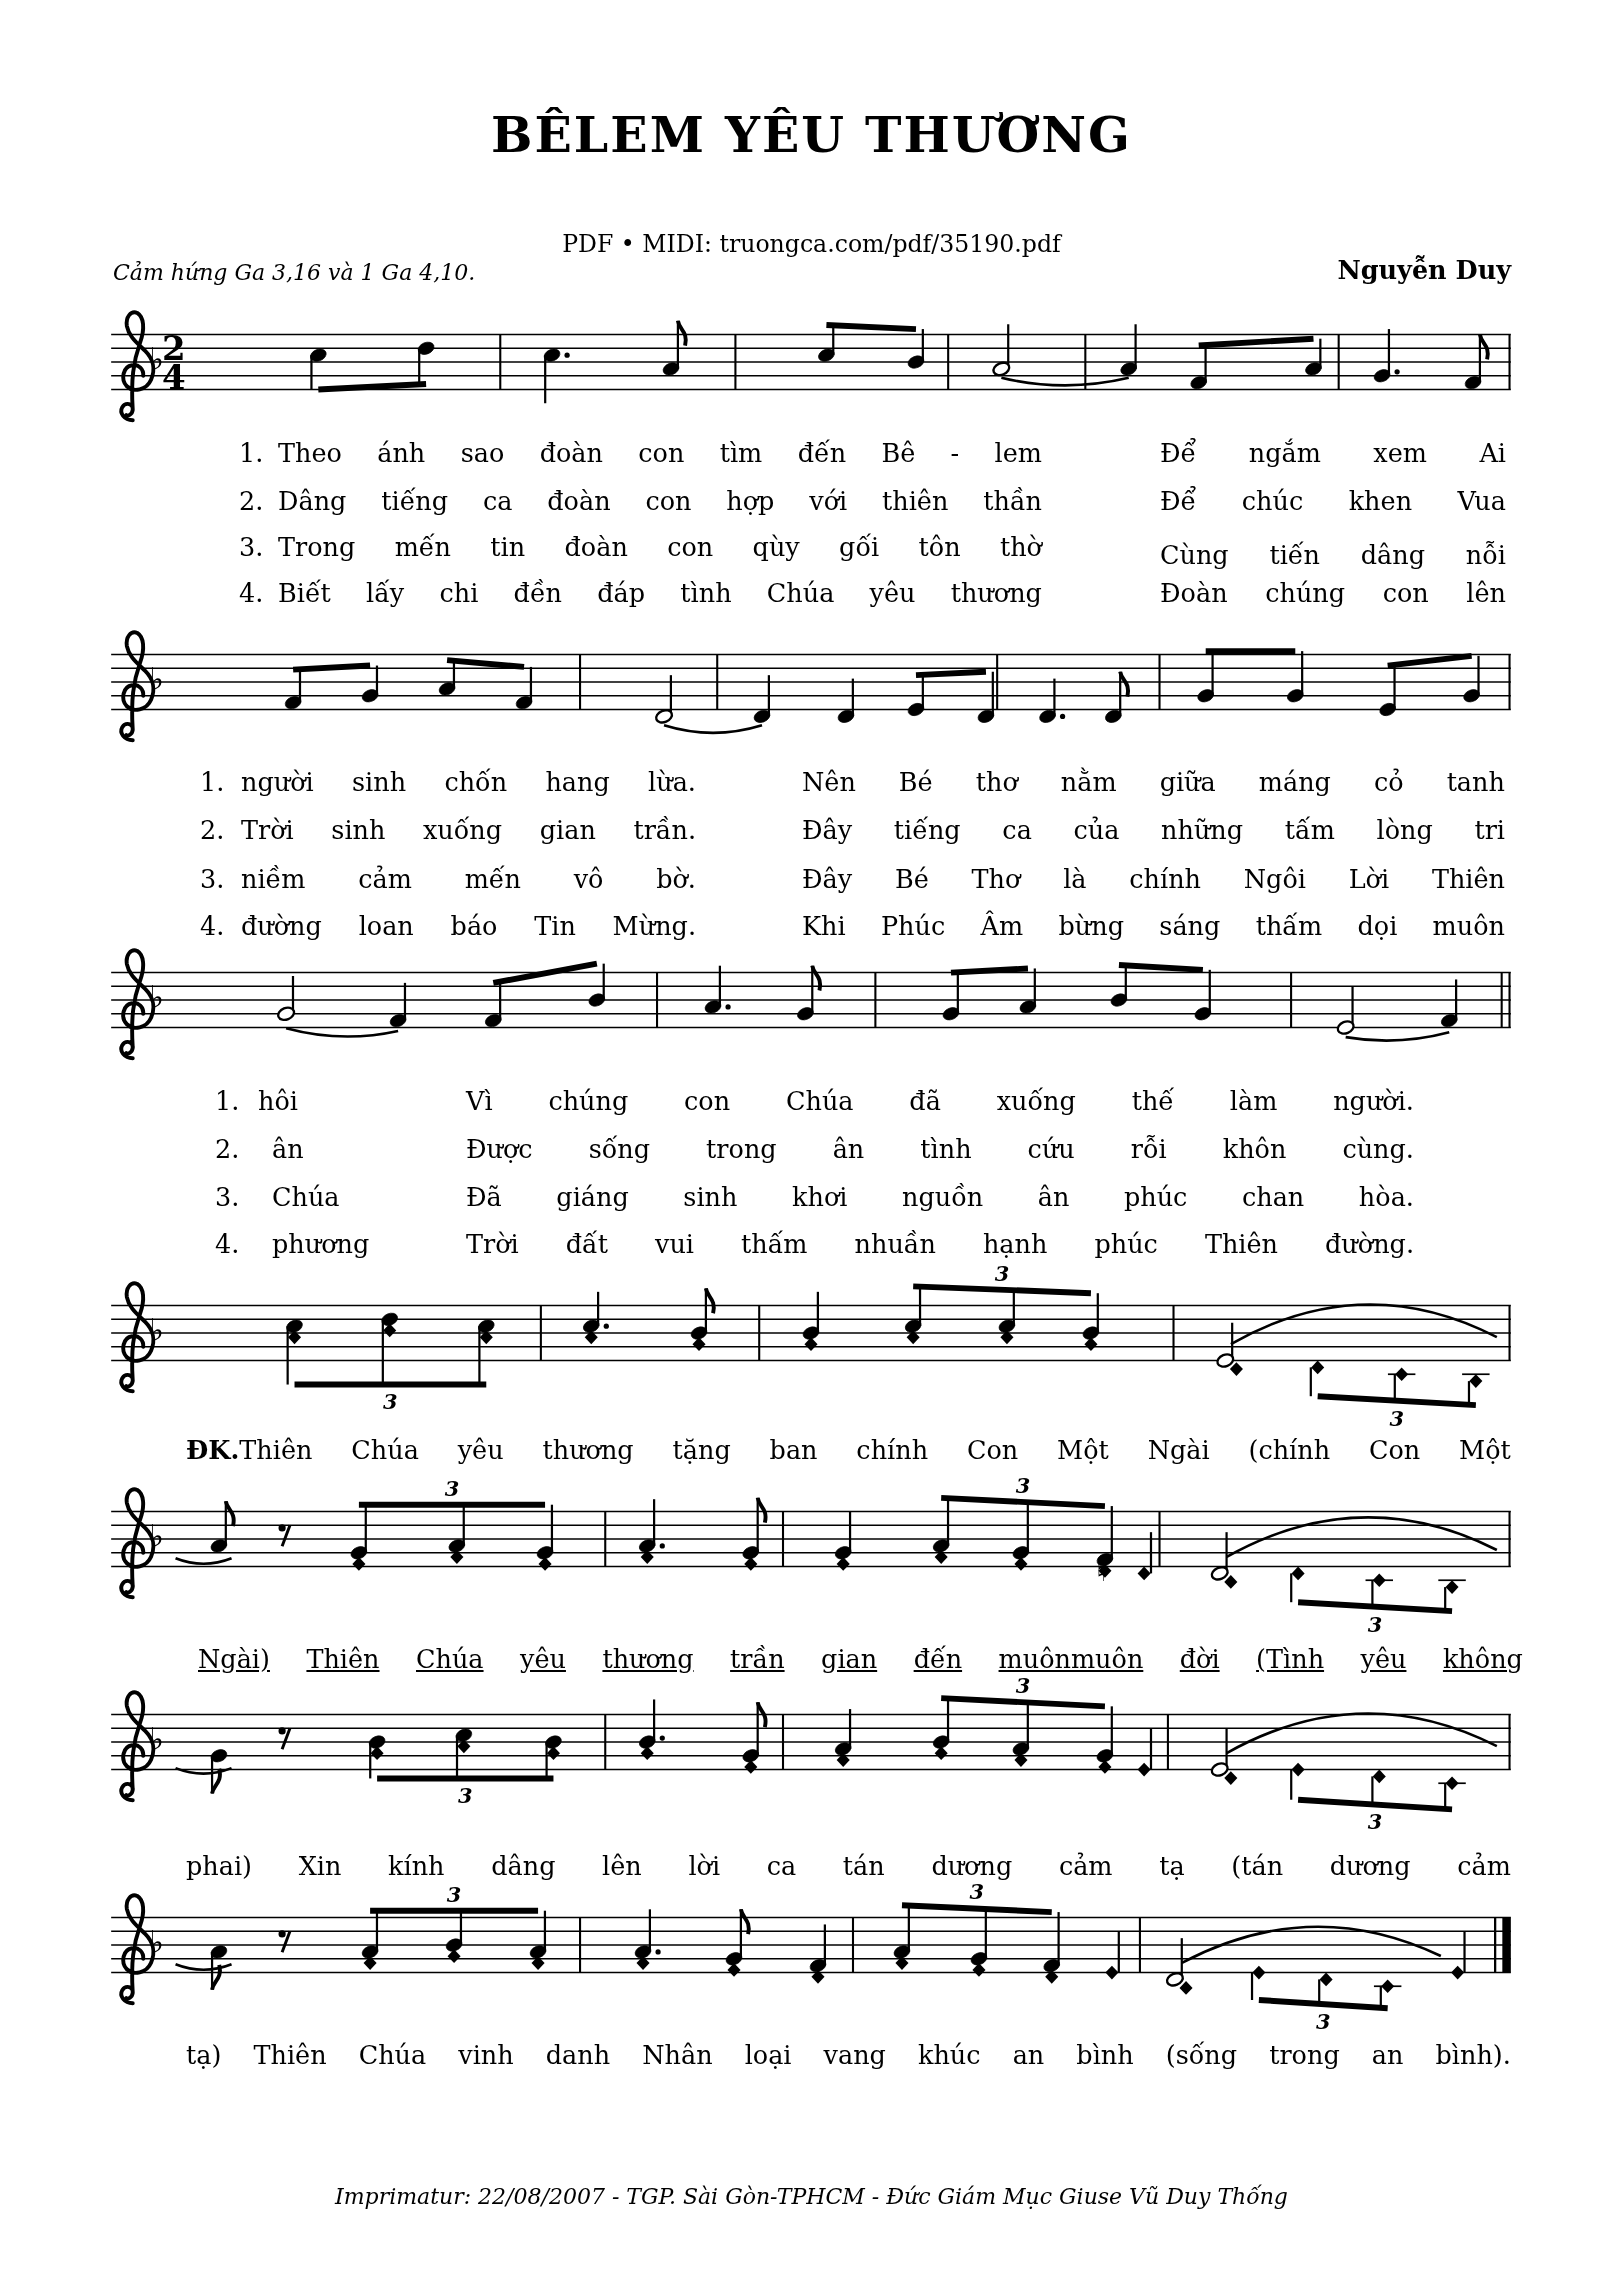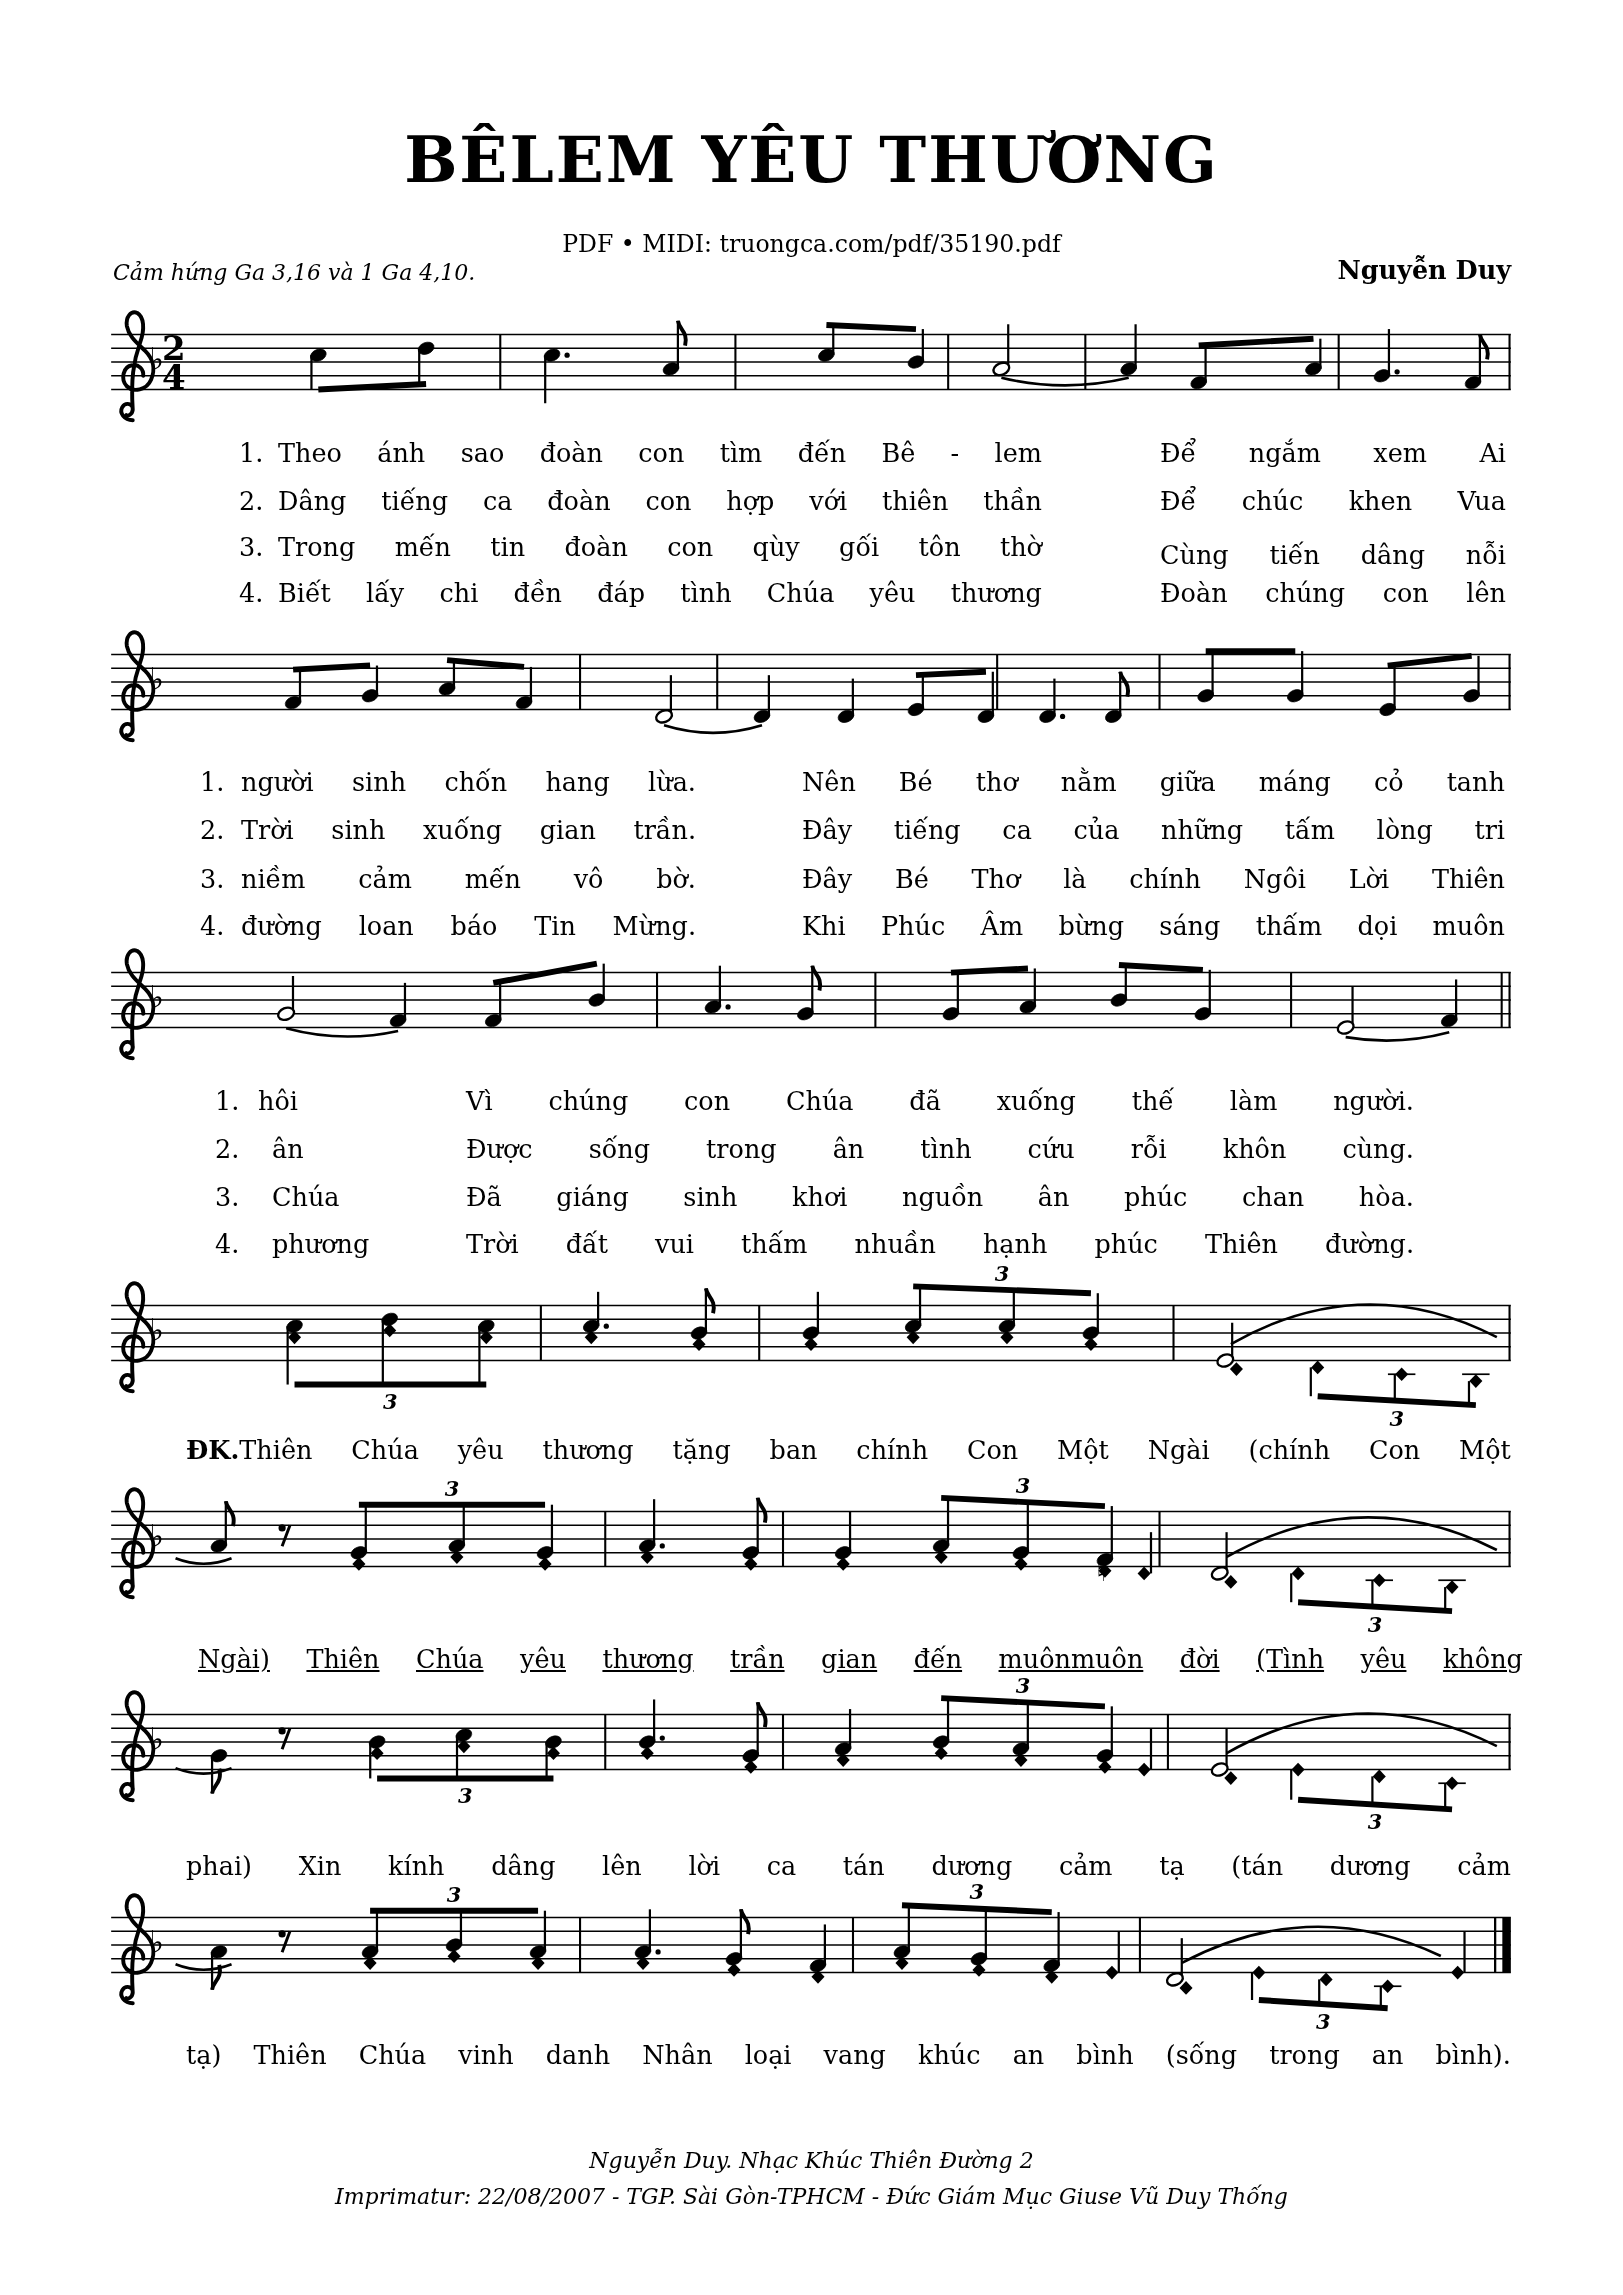--- a/index.html
+++ b/index.html
@@ -1,19 +1,19 @@
 <!DOCTYPE html>
 <html style="font-size:10.5px"><head>
 <meta charset="utf-8">
 <style>
   html,body{margin:0;padding:0;background:#888;}
   .page{position:relative;width:1623px;height:2295px;background:#ffffff;margin:0 auto;
         font-family:"DejaVu Serif","Liberation Serif",serif;color:#000;overflow:hidden;}
-  .title{position:absolute;top:123px;left:0;width:100%;text-align:center;
-         font-size:63px;font-weight:bold;letter-spacing:2px;white-space:nowrap;}
+  .title{position:absolute;top:106px;left:0;width:100%;text-align:center;
+         font-size:49px;font-weight:bold;letter-spacing:2px;white-space:nowrap;}
   .subtitle{position:absolute;top:230px;left:0;width:100%;text-align:center;font-size:23.6px;}
   .insp{position:absolute;top:260px;left:113px;font-size:22px;font-style:italic;}
   .author{position:absolute;top:255px;right:112px;font-size:25.5px;font-weight:bold;}
   .staff-wrap{position:absolute;left:111px;width:1400px;pointer-events:none;}
   .vrow{position:absolute;left:0;top:0;width:1623px;height:37px;font-size:25.5px;}
   .vnum{position:absolute;white-space:nowrap;}
   .seg{position:absolute;display:flex;justify-content:space-between;white-space:nowrap;}
   .seg span{display:inline-block;}
   .plain{position:absolute;white-space:nowrap;}
   .crow{position:absolute;display:flex;justify-content:space-between;font-size:25.5px;white-space:nowrap;}
@@ -738,16 +738,15 @@
         <span>vang</span>
         <span>khúc</span>
         <span>an</span>
         <span>bình</span>
         <span>(sống</span>
         <span>trong</span>
         <span>an</span>
         <span>bình).</span>
       </div>
     </div>
-  <div class="footer-line" style="top:2148px">Nguyễn Duy. Nhạc Khúc Thiên Đường 2</div>
   <div class="footer-line f2" style="top:2184px">Imprimatur:  22/08/2007 - TGP. Sài Gòn-TPHCM - Đức Giám Mục Giuse Vũ Duy Thống</div>
 </div>
 
 
 </body></html>

